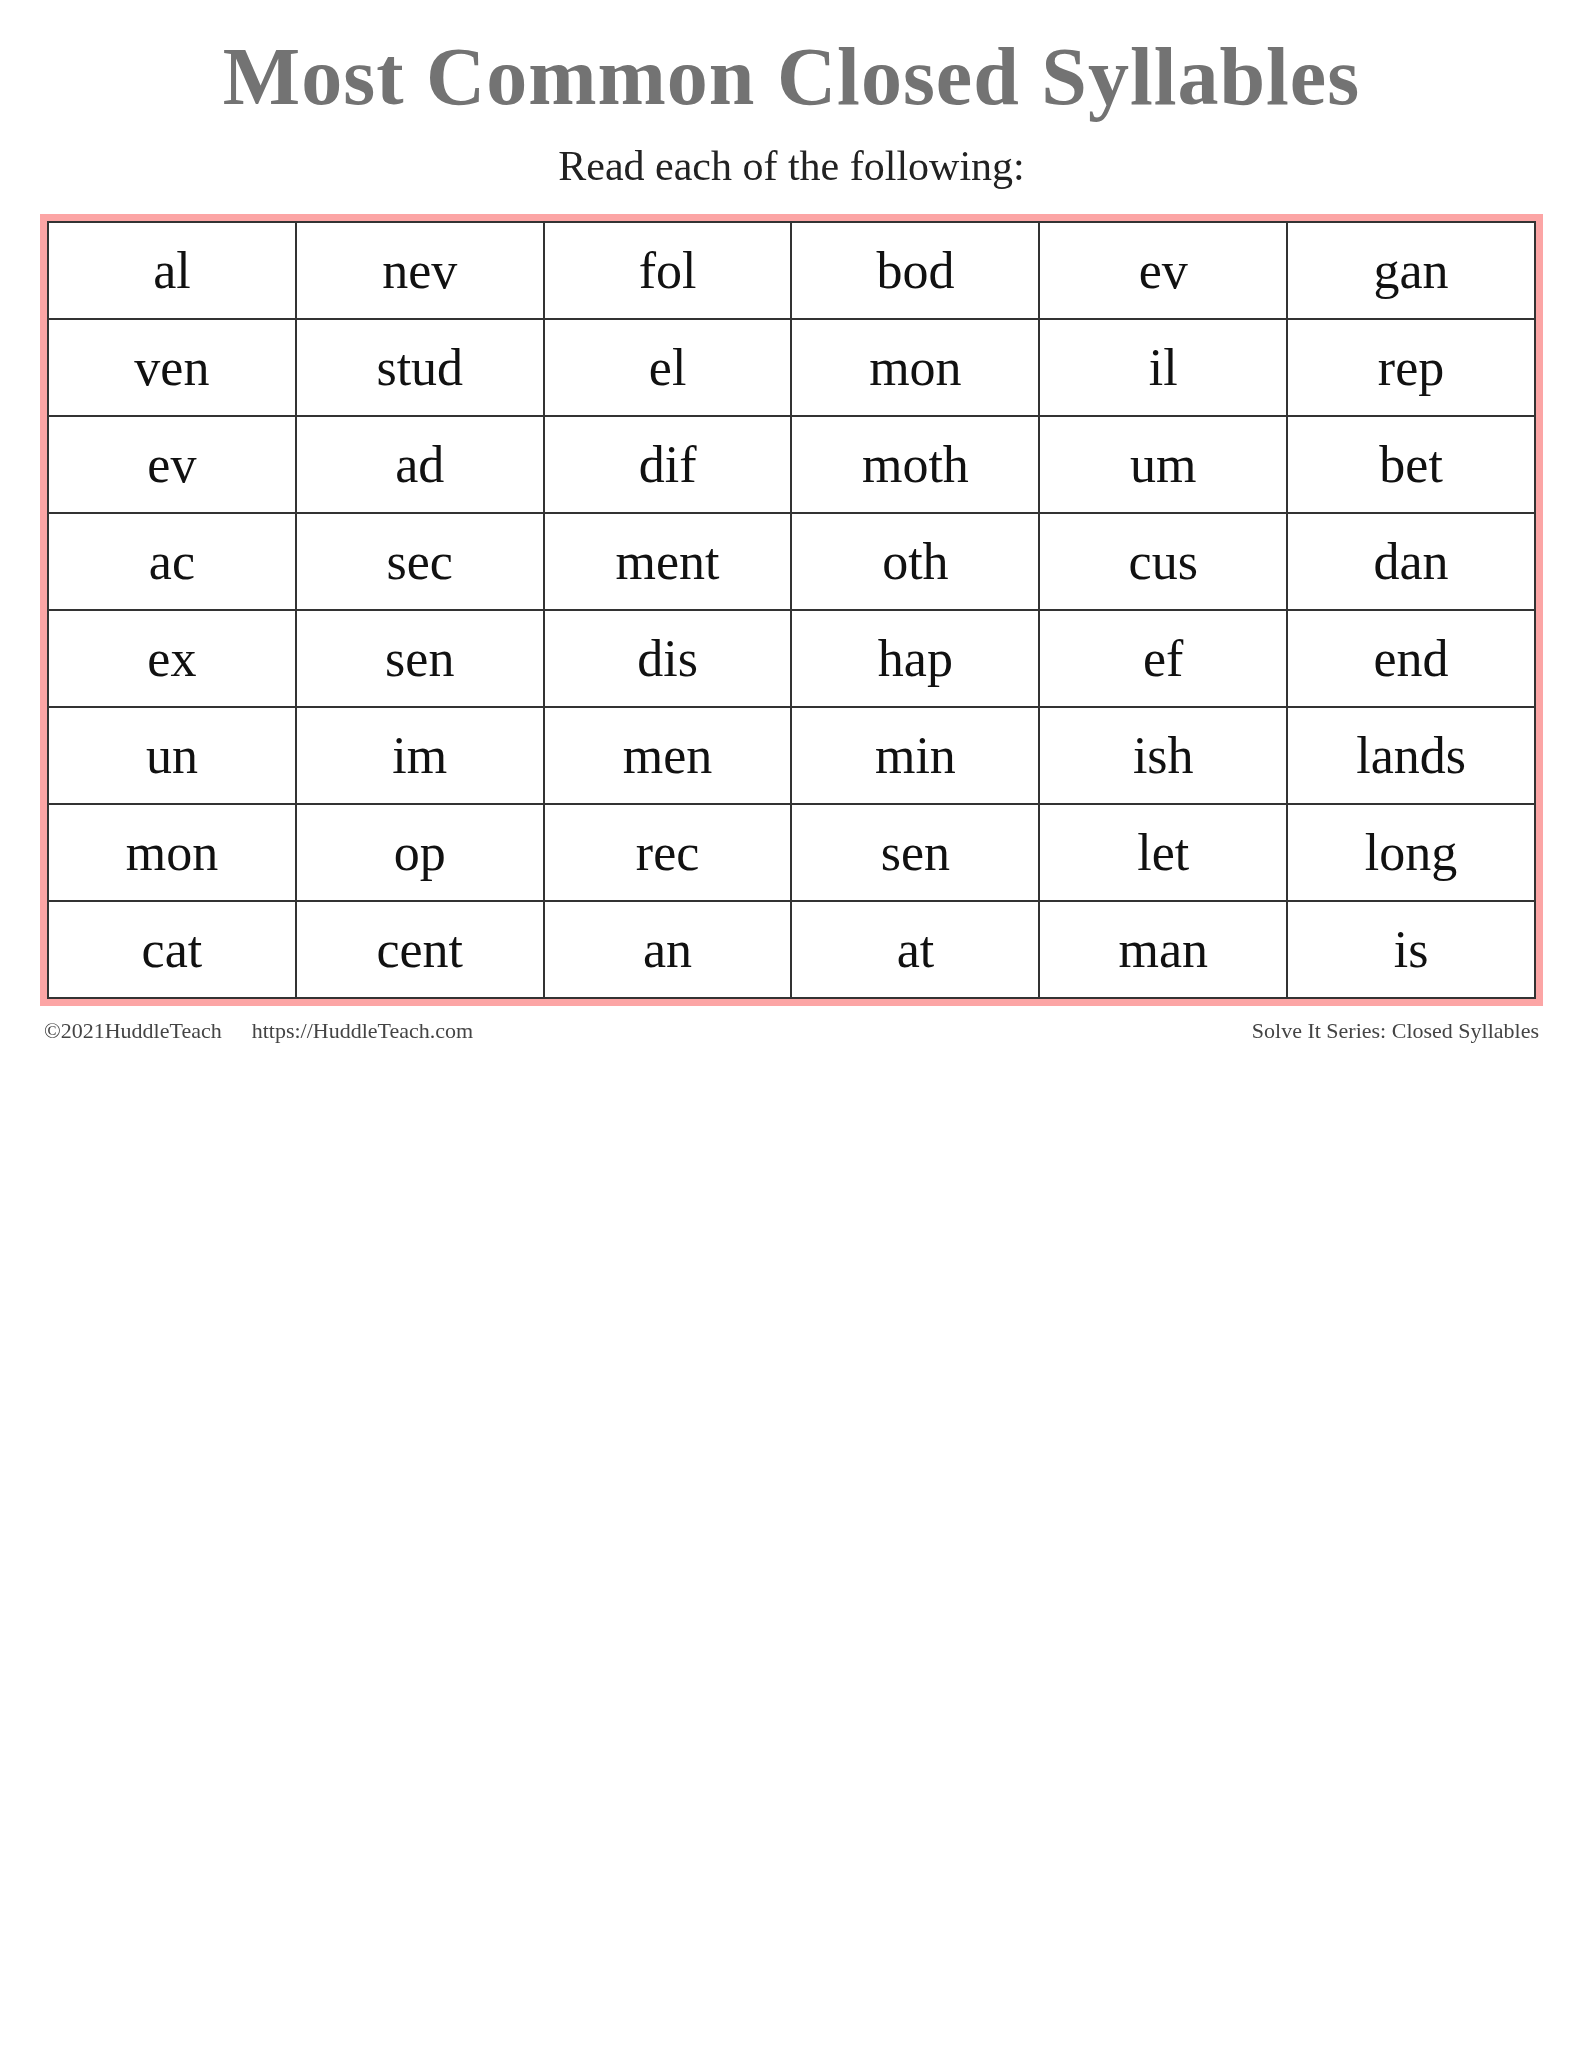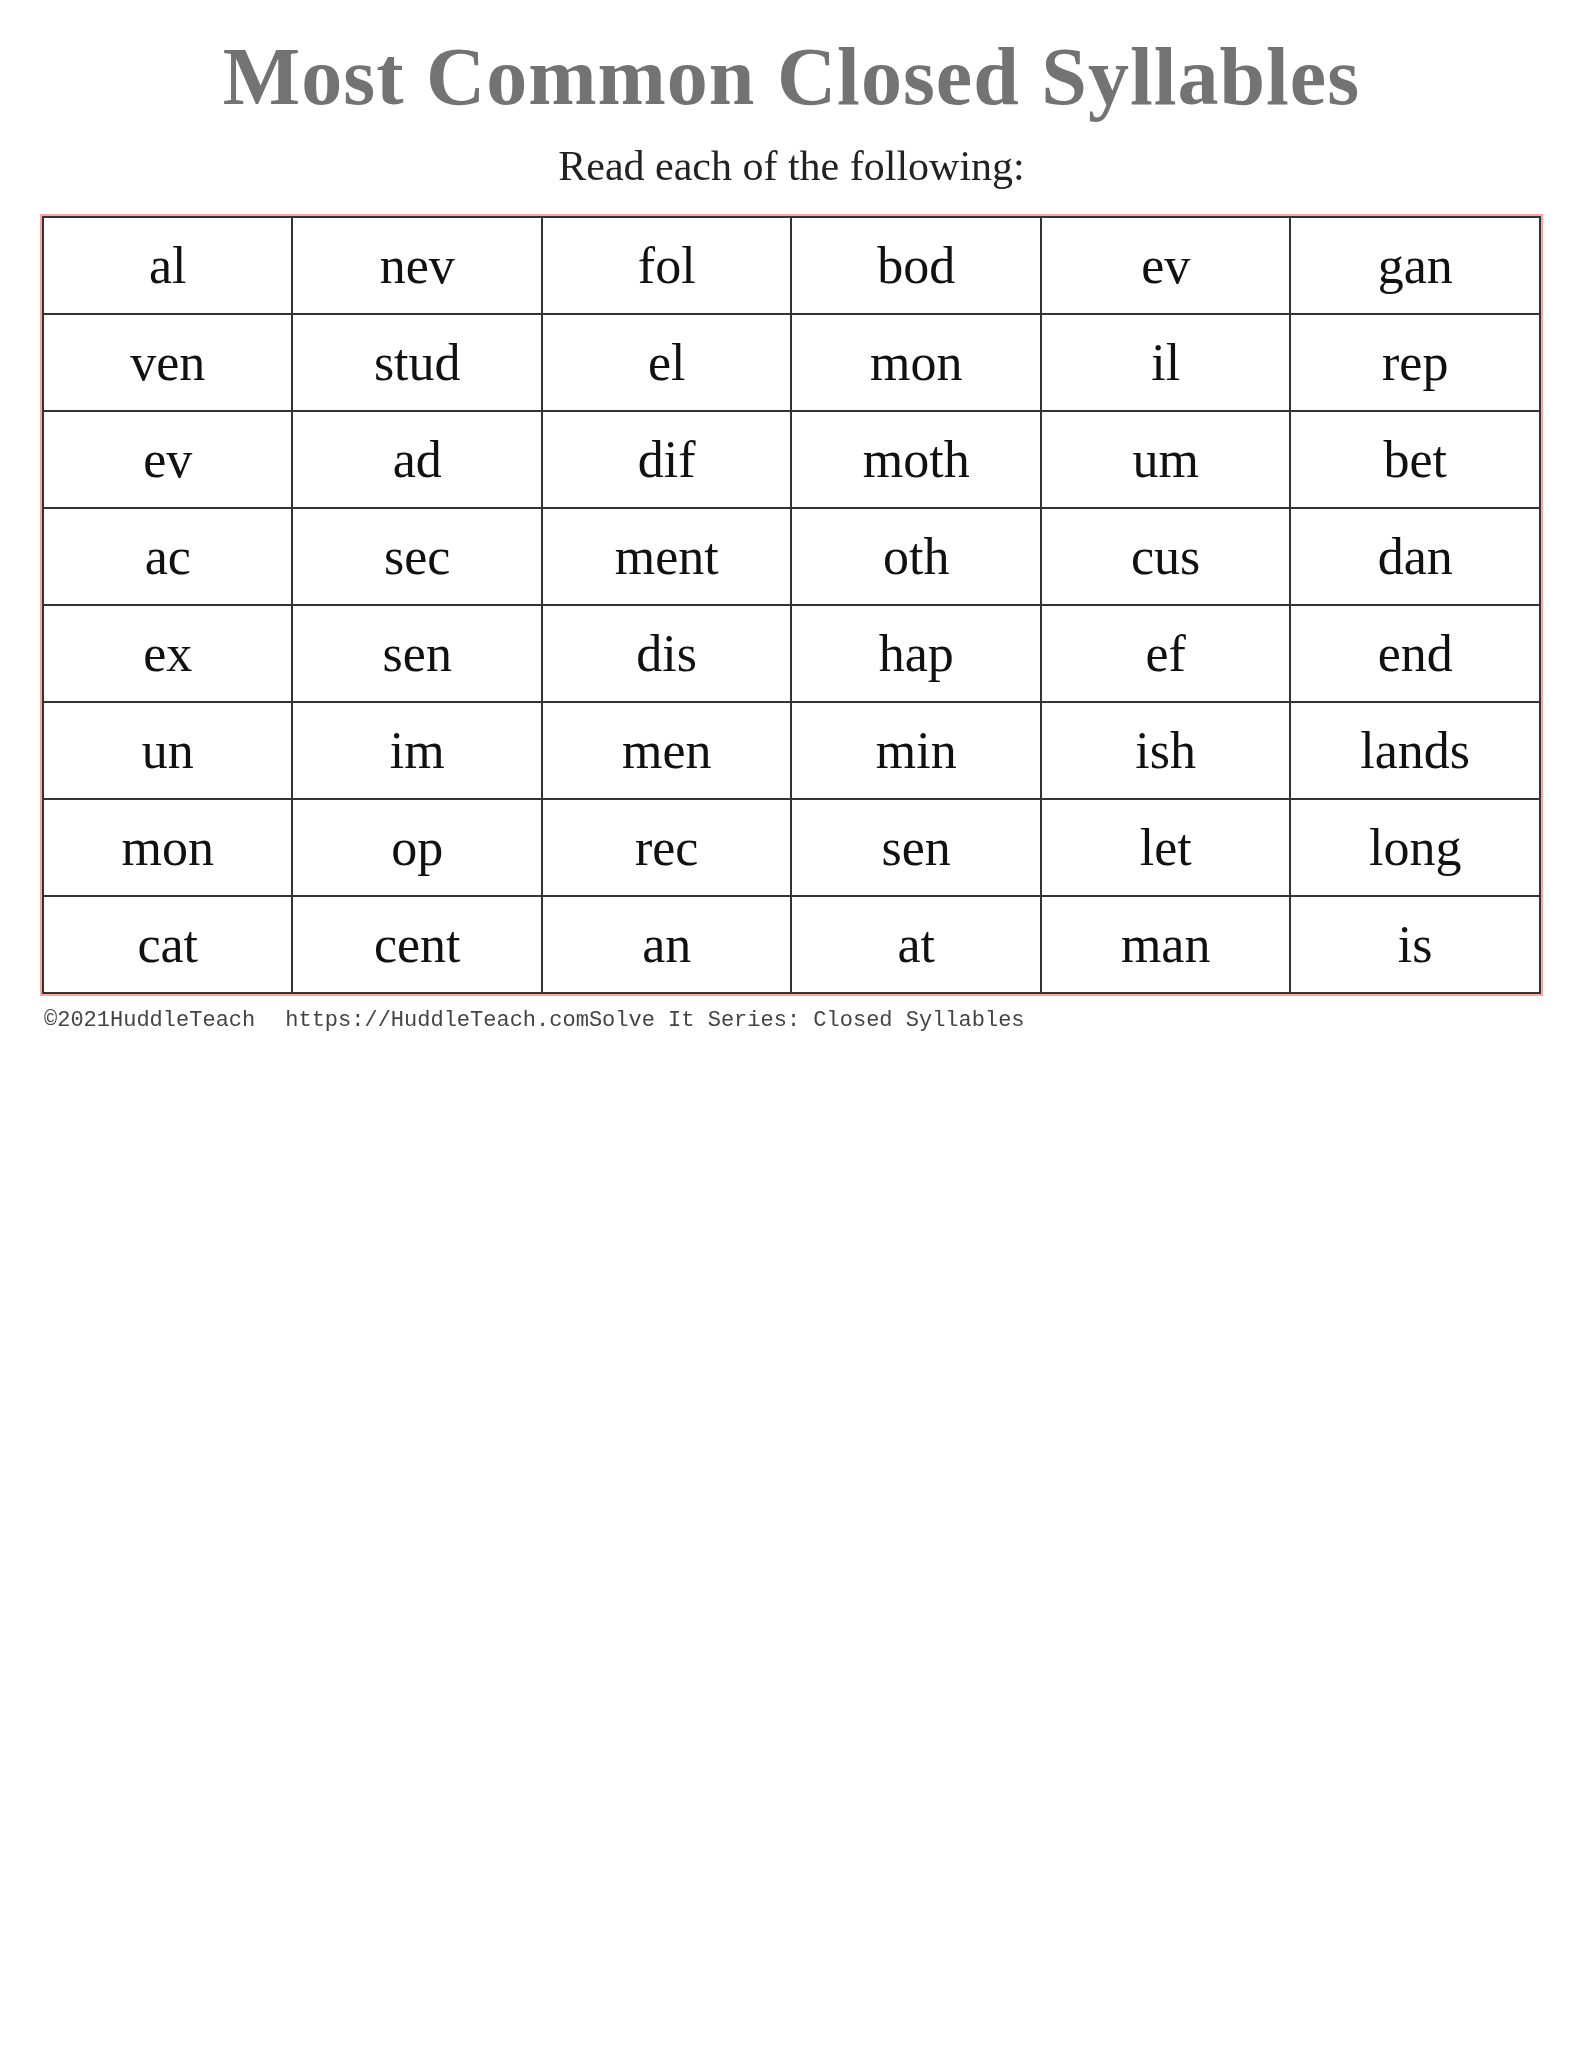--- a/index.html
+++ b/index.html
@@ -32,45 +32,46 @@
     .subtitle {
       font-size: 42px;
       color: #222222;
       text-align: center;
       margin-bottom: 24px;
       font-family: 'Comic Sans MS', 'Chalkboard SE', cursive;
     }
 
     .table-container {
       width: 100%;
-      border: 2px solid #fca5a5;
+      border: 7px solid #fca5a5;
     }
 
     table {
       width: 100%;
       border-collapse: collapse;
     }
 
     td {
       border: 2px solid #333;
       text-align: center;
       font-size: 52px;
       font-family: 'Comic Sans MS', 'Chalkboard SE', cursive;
       color: #111111;
       padding: 18px 10px;
       width: 16.66%;
     }
 
     .footer {
       width: 100%;
       display: flex;
+      justify-content: space-between;
       margin-top: 12px;
       font-size: 22px;
       color: #444;
-      font-family: Liberation Mono, monospace;
+      font-family: Liberation Serif, serif;
       padding: 0 4px;
     }
 
     .footer-left {
       display: flex;
       gap: 30px;
     }
   </style>
 </head>
 <body>

